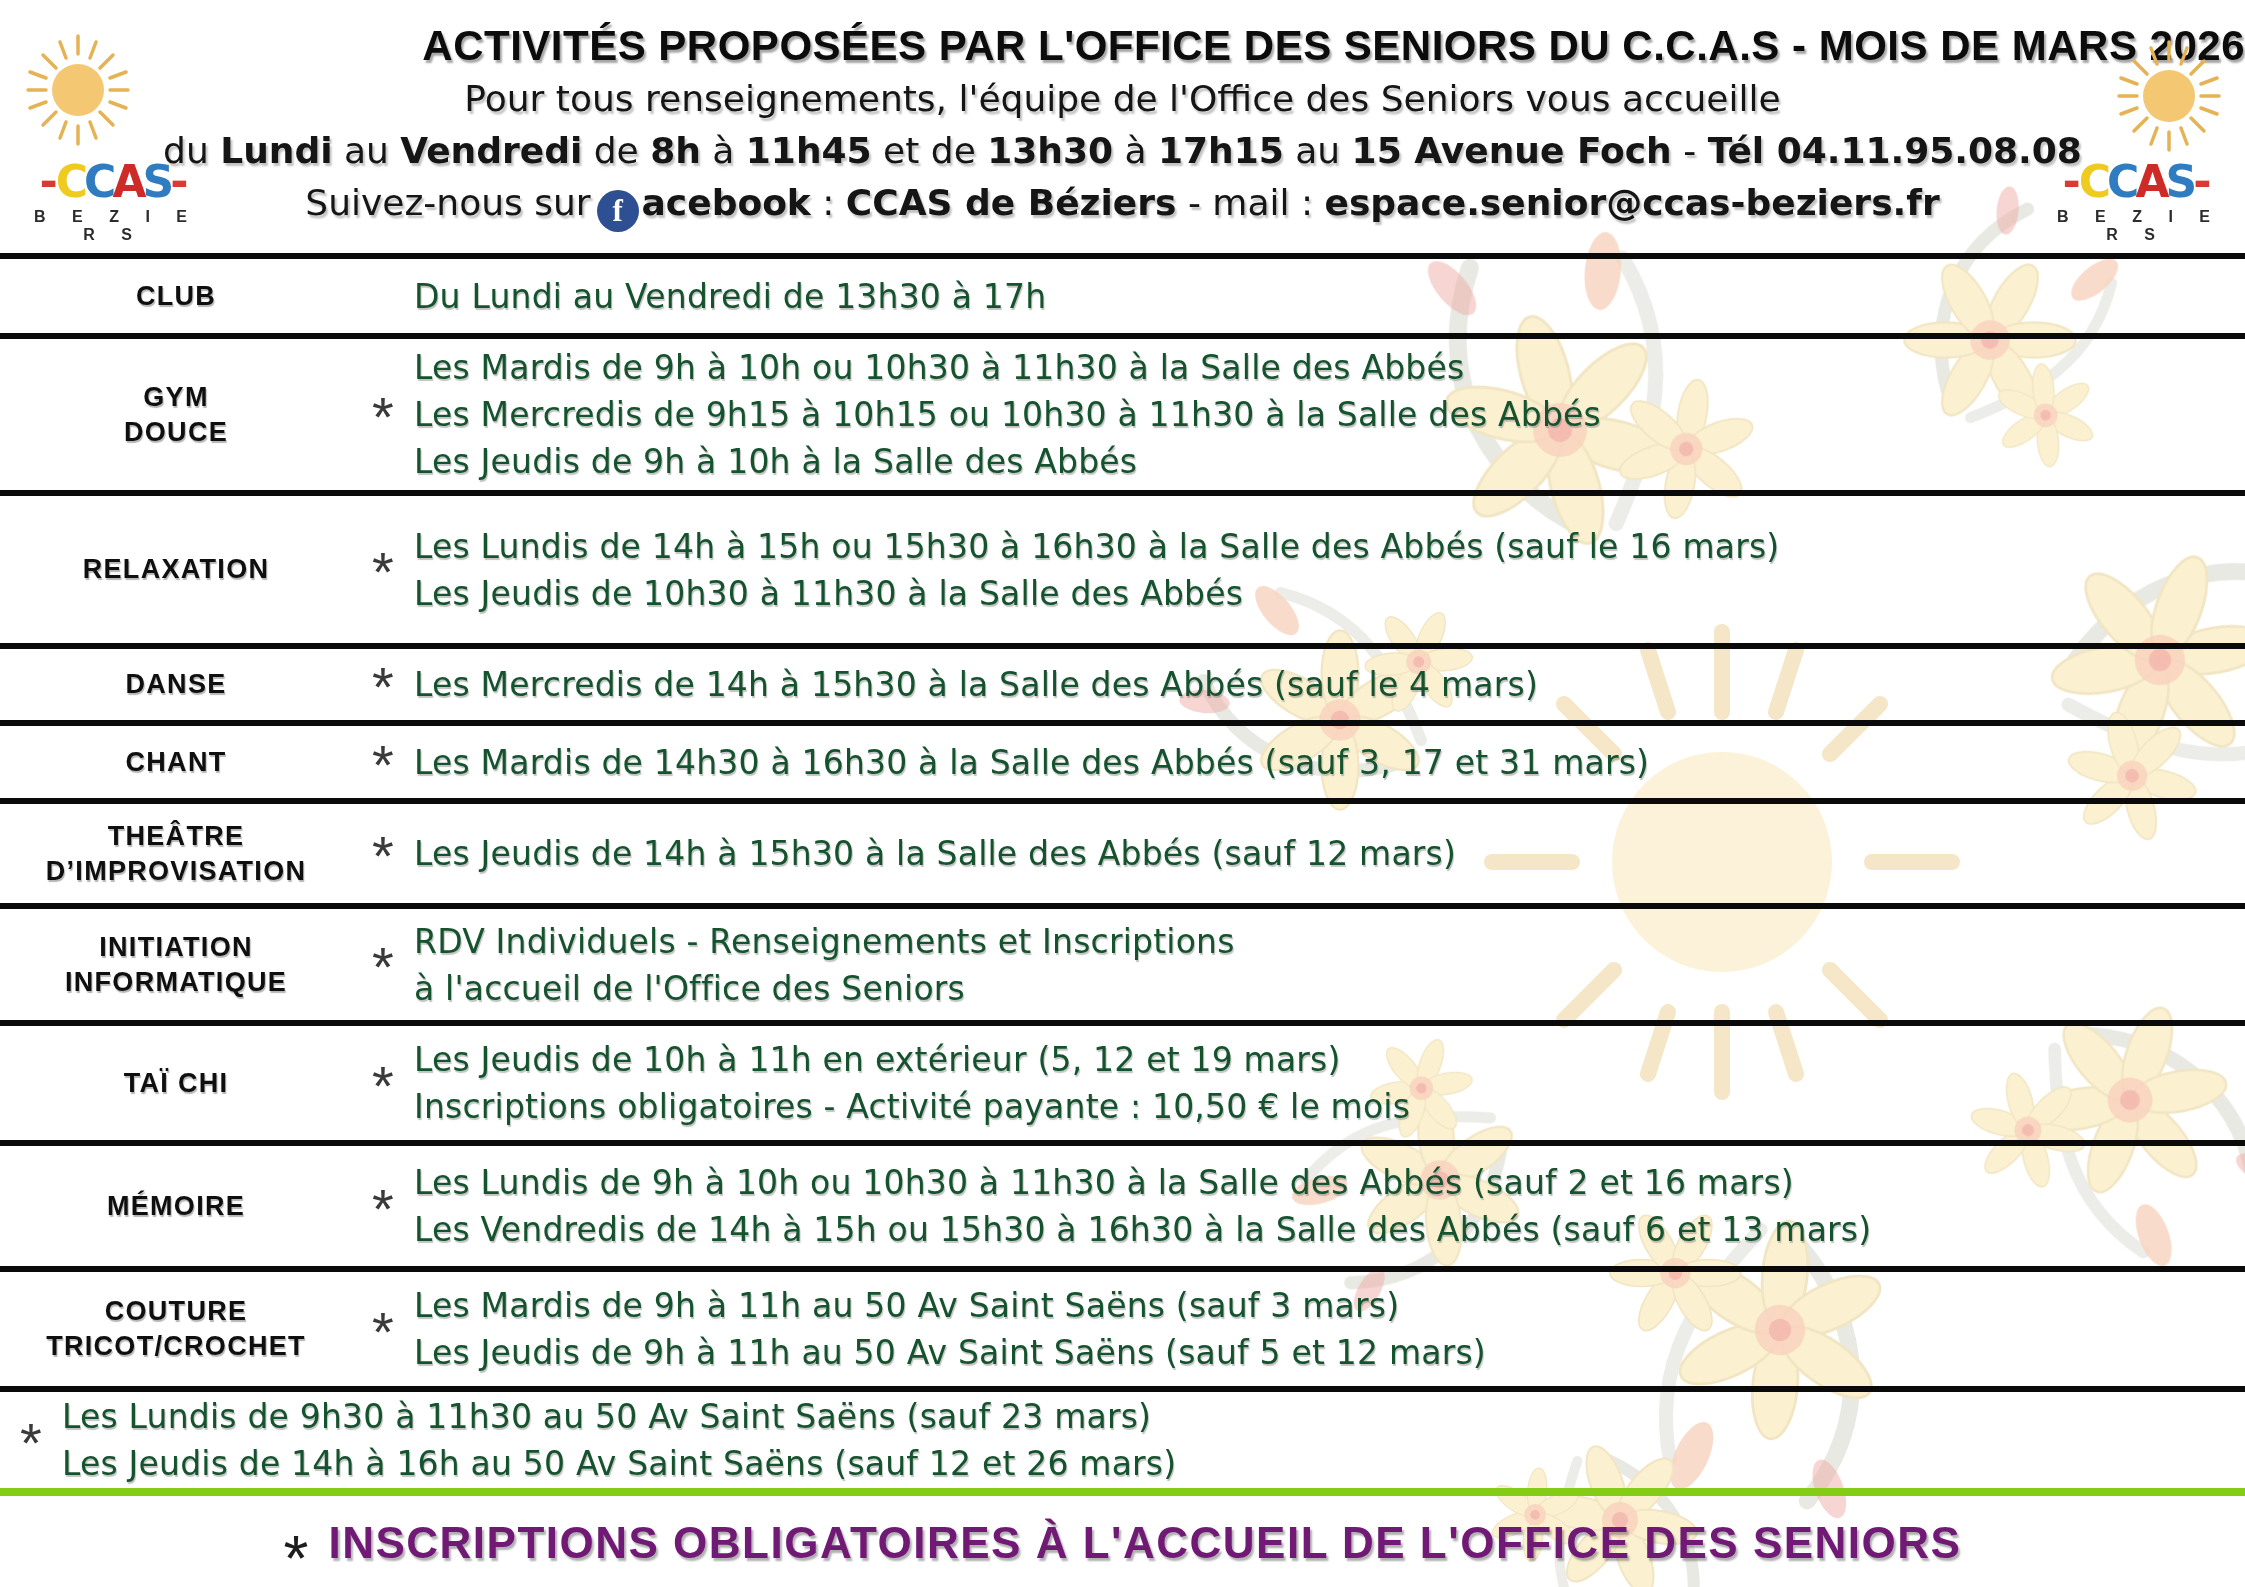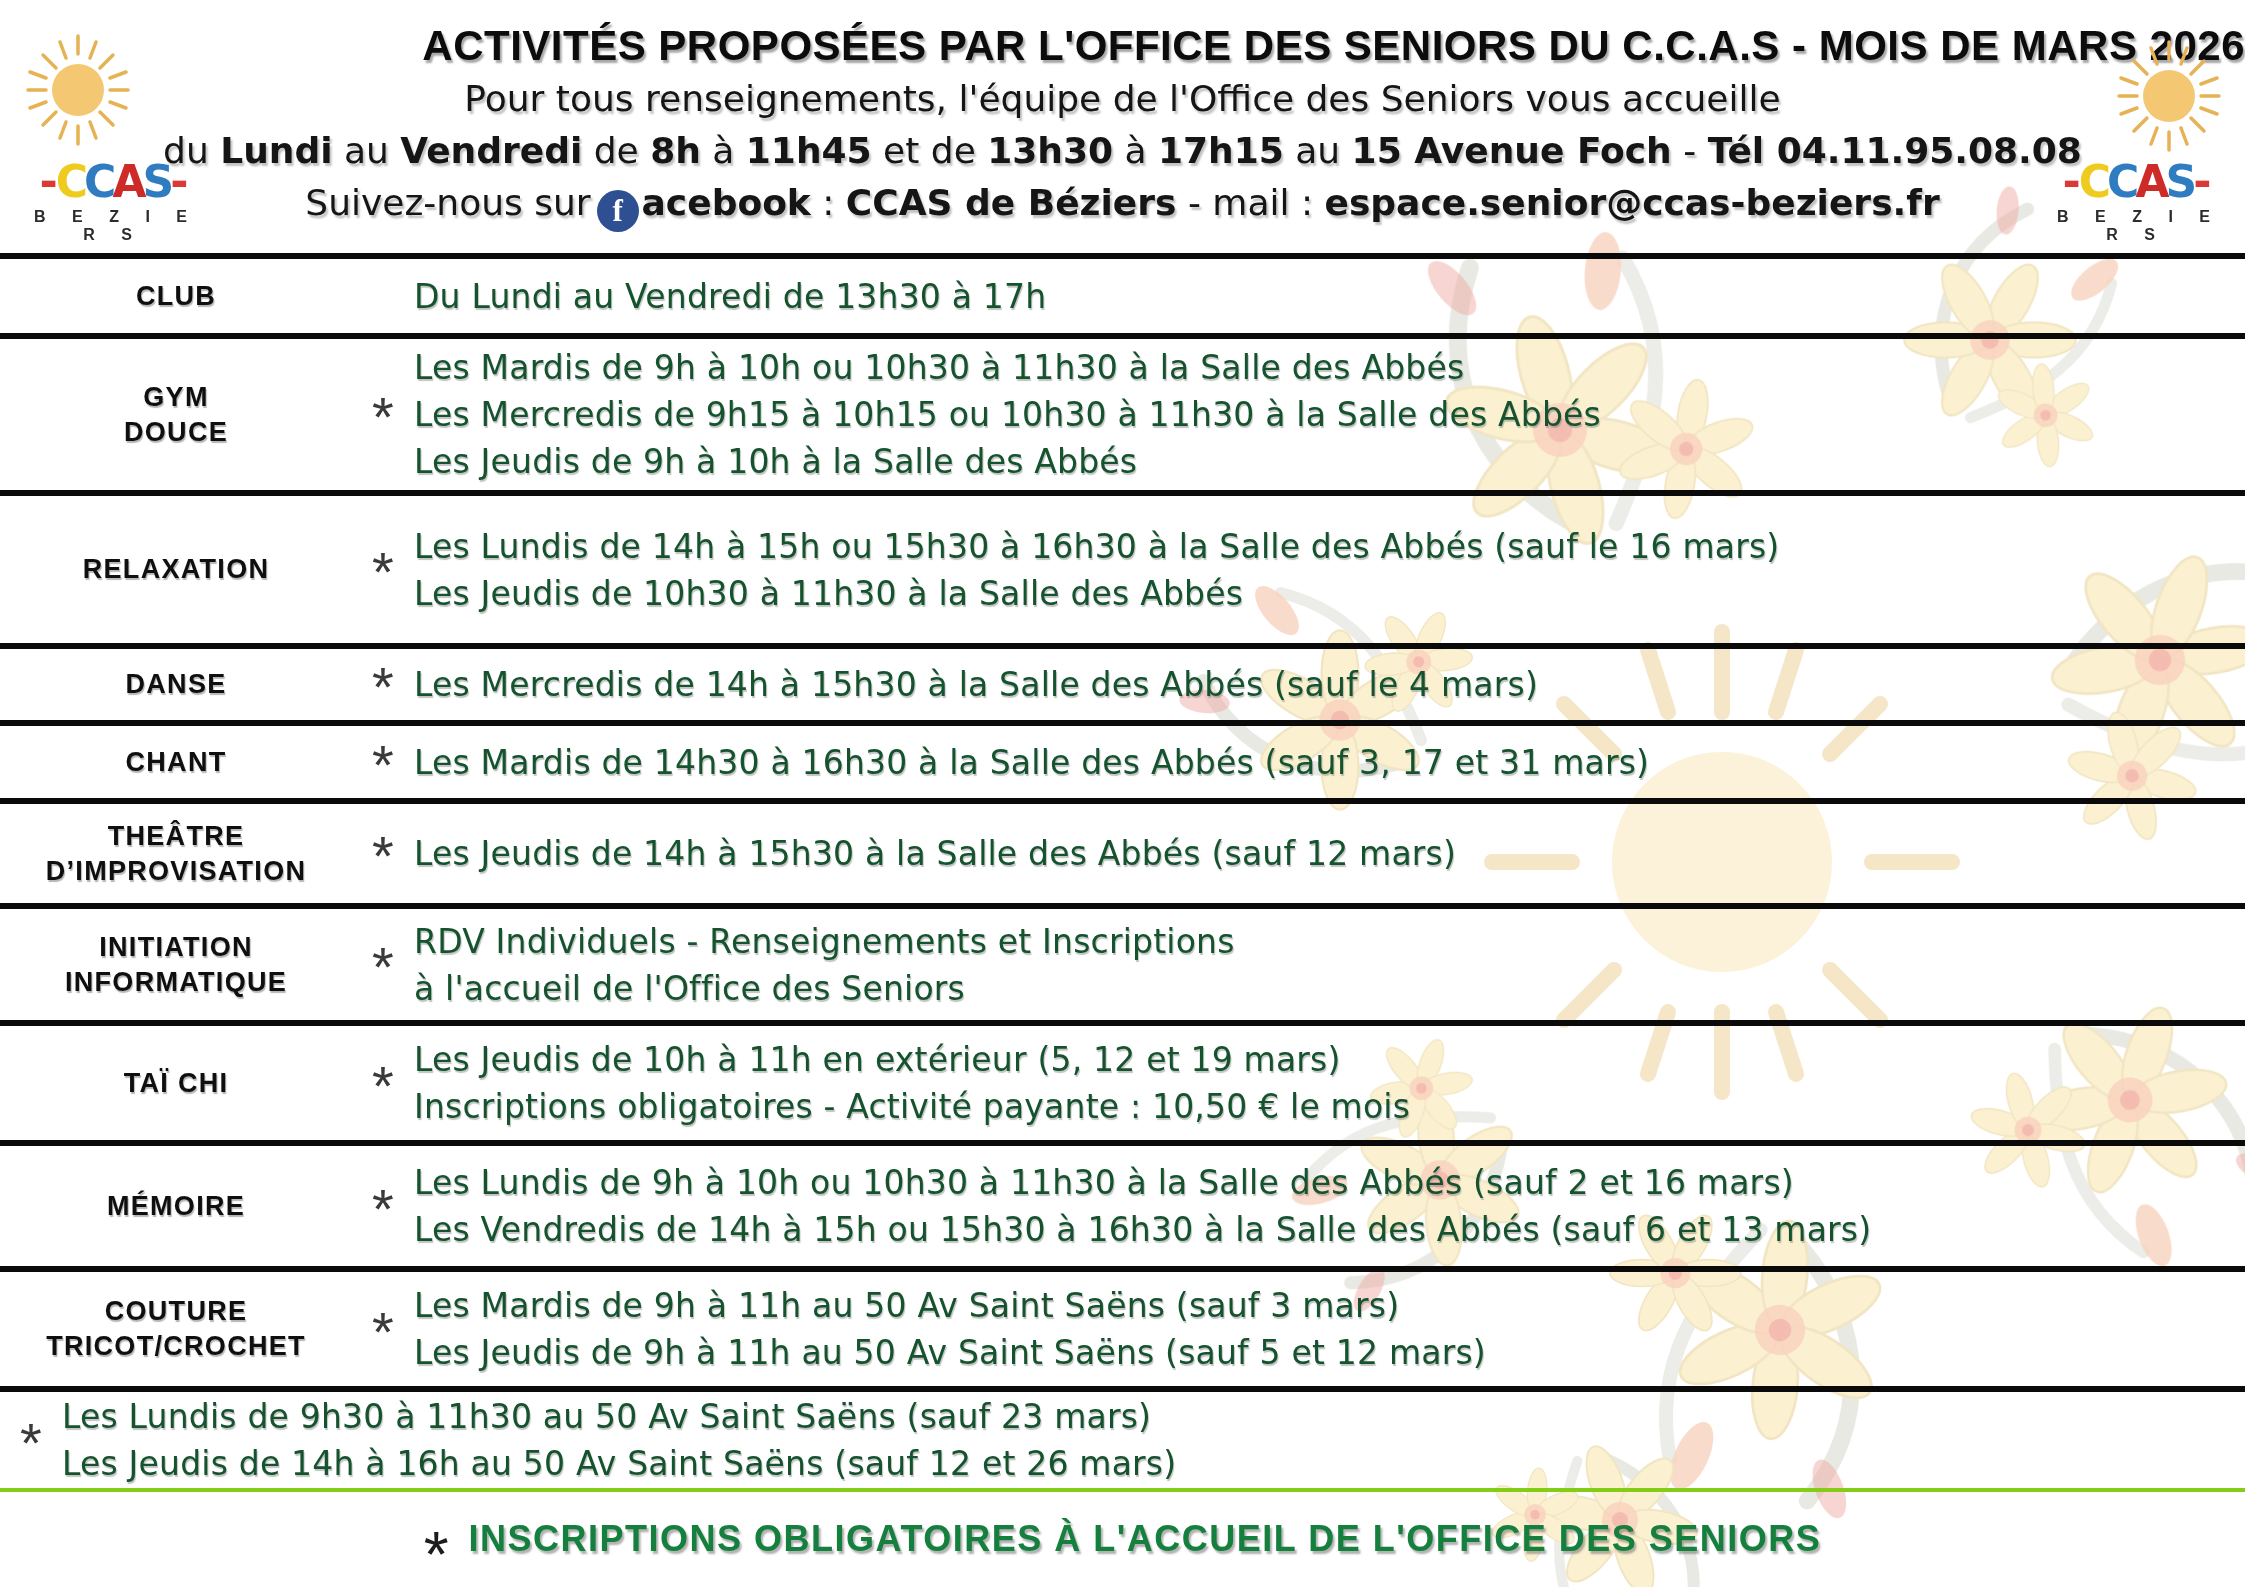--- a/index.html
+++ b/index.html
@@ -26,38 +26,38 @@
   .logo{position:absolute;width:190px;text-align:center;}
   .logo.left{left:18px;top:158px;}
   .logo.right{right:14px;top:158px;}
   .logo-word{font-family:"DejaVu Sans",sans-serif;font-weight:bold;font-size:44px;
              line-height:48px;letter-spacing:-4px;white-space:nowrap;}
   .logo-word .dash{color:var(--logo-dash,#d93a35);letter-spacing:-2px;}
   .logo-city{font-family:"Liberation Sans",sans-serif;font-size:16px;font-weight:bold;
              letter-spacing:11px;color:#2c2c2c;margin-top:2px;text-indent:6px;}
 
   
-  .tbl{border-bottom:4px solid #84cc16;}
+  .tbl{border-bottom:8px solid #84cc16;}
   .row{display:flex;align-items:center;border-top:6px solid #0a0a0a;}
   .cell-label{width:352px;flex:0 0 352px;text-align:center;
               font-family:"Liberation Sans",sans-serif;font-weight:bold;font-size:27px;
               line-height:35px;letter-spacing:1.3px;color:#0f0f0f;
               text-shadow:1px 2px 1px rgba(110,110,110,.5);}
   .cell-ast{width:62px;flex:0 0 62px;text-align:center;}
   .ast{display:inline-block;font-family:"Liberation Sans",sans-serif;font-size:56px;
        color:#3a3a3a;transform:translateY(14px);line-height:0;}
   .cell-desc{flex:1;font-size:33px;line-height:47px;color:#14532d;letter-spacing:.2px;
              text-shadow:1px 2px 1px rgba(120,120,120,.45);}
   .line{display:block;white-space:nowrap;}
 
   
   .footer{height:93px;display:flex;align-items:center;justify-content:center;gap:20px;}
   .footer .ast{font-size:64px;color:#1d1d1d;transform:translateY(16px);}
-  .footer-text{font-family:"Liberation Sans",sans-serif;font-weight:bold;font-size:36px;
-               letter-spacing:1.5px;color:#15803d;text-shadow:2px 3px 2px rgba(100,100,100,.5);}
+  .footer-text{font-family:"Liberation Sans",sans-serif;font-weight:bold;font-size:44px;
+               letter-spacing:1.5px;color:#701a75;text-shadow:2px 3px 2px rgba(100,100,100,.5);}
 </style>
 </head>
 <body>
 
 <div class="page">
 
   <svg class="wm" width="2245" height="1587" viewBox="0 0 2245 1587" aria-hidden="true">
     <defs>
       <g id="daffodil">
         <g fill="var(--wm-petal,#f6e3a2)" stroke="var(--wm-petal-edge,#e3cb86)" stroke-width="2">

